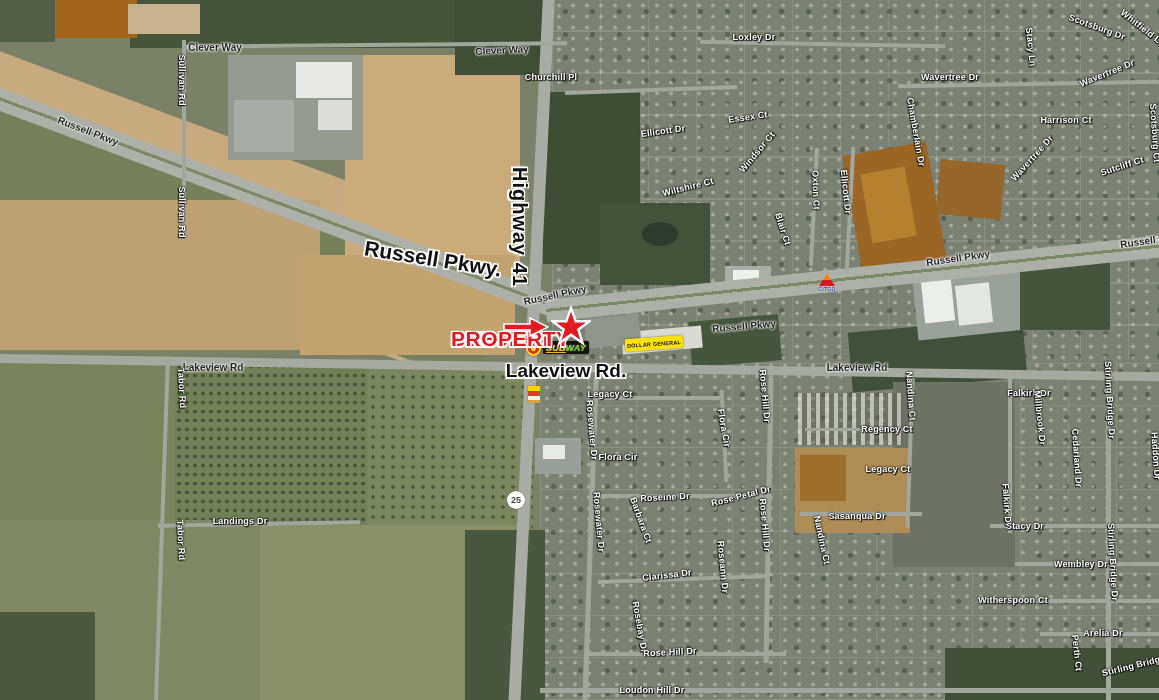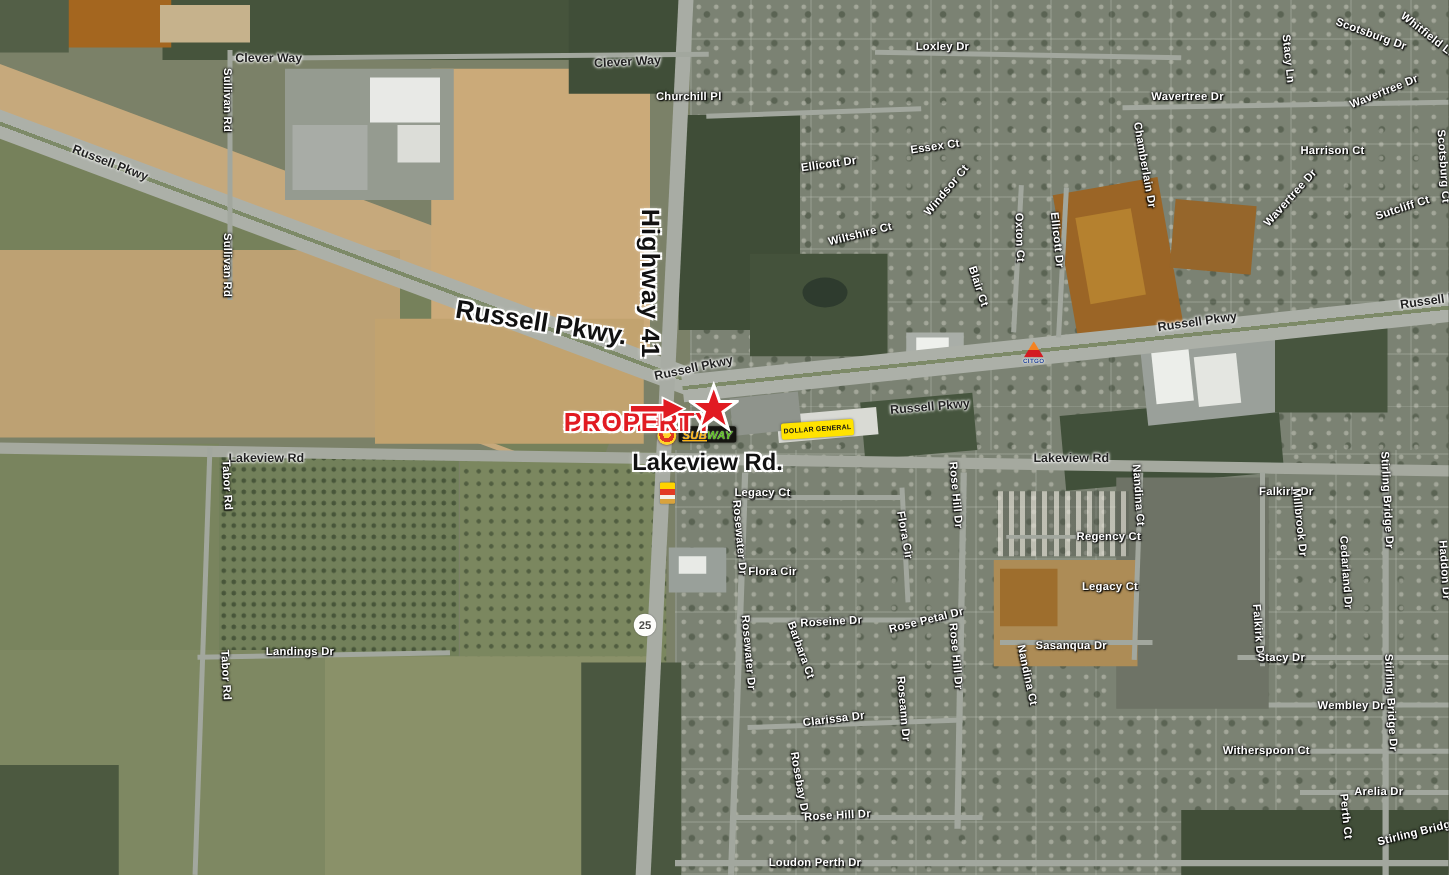--- a/index.html
+++ b/index.html
@@ -243,21 +243,21 @@
       <span class="lbl st" style="left: 599px; top: 522px; transform: translate(-50%, -50%) rotate(85deg);">Rosewater Dr</span>
       <span class="lbl st" style="left: 665px; top: 497px; transform: translate(-50%, -50%) rotate(-3deg);">Roseine Dr</span>
       <span class="lbl st" style="left: 741px; top: 496px; transform: translate(-50%, -50%) rotate(-14deg);">Rose Petal Dr</span>
       <span class="lbl st" style="left: 765px; top: 396px; transform: translate(-50%, -50%) rotate(85deg);">Rose Hill Dr</span>
       <span class="lbl st" style="left: 765px; top: 525px; transform: translate(-50%, -50%) rotate(85deg);">Rose Hill Dr</span>
       <span class="lbl st" style="left: 641px; top: 520px; transform: translate(-50%, -50%) rotate(70deg);">Barbara Ct</span>
       <span class="lbl st" style="left: 667px; top: 575px; transform: translate(-50%, -50%) rotate(-7deg);">Clarissa Dr</span>
       <span class="lbl st" style="left: 723px; top: 567px; transform: translate(-50%, -50%) rotate(85deg);">Roseann Dr</span>
       <span class="lbl st" style="left: 640px; top: 627px; transform: translate(-50%, -50%) rotate(80deg);">Rosebay Dr</span>
       <span class="lbl st" style="left: 670px; top: 652px; transform: translate(-50%, -50%) rotate(-3deg);">Rose Hill Dr</span>
-      <span class="lbl st" style="left: 652px; top: 690px; transform: translate(-50%, -50%) rotate(0deg);">Loudon Perth Dr</span>
+      <span class="lbl st" style="left: 652px; top: 690px; transform: translate(-50%, -50%) rotate(0deg);">Loudon Hill Dr</span>
       <span class="lbl st" style="left: 240px; top: 521px; transform: translate(-50%, -50%) rotate(0deg);">Landings Dr</span>
       <span class="lbl st" style="left: 182px; top: 388px; transform: translate(-50%, -50%) rotate(87deg);">Tabor Rd</span>
       <span class="lbl st" style="left: 181px; top: 540px; transform: translate(-50%, -50%) rotate(87deg);">Tabor Rd</span>
       <span class="lbl st" style="left: 887px; top: 429px; transform: translate(-50%, -50%) rotate(0deg);">Regency Ct</span>
       <span class="lbl st" style="left: 888px; top: 469px; transform: translate(-50%, -50%) rotate(0deg);">Legacy Ct</span>
       <span class="lbl st" style="left: 857px; top: 516px; transform: translate(-50%, -50%) rotate(0deg);">Sasanqua Dr</span>
       <span class="lbl st" style="left: 911px; top: 396px; transform: translate(-50%, -50%) rotate(86deg);">Nandina Ct</span>
       <span class="lbl st" style="left: 822px; top: 540px; transform: translate(-50%, -50%) rotate(78deg);">Nandina Ct</span>
       <span class="lbl st" style="left: 1029px; top: 393px; transform: translate(-50%, -50%) rotate(0deg);">Falkirk Dr</span>
       <span class="lbl st" style="left: 1007px; top: 505px; transform: translate(-50%, -50%) rotate(86deg);">Falkirk Dr</span>

